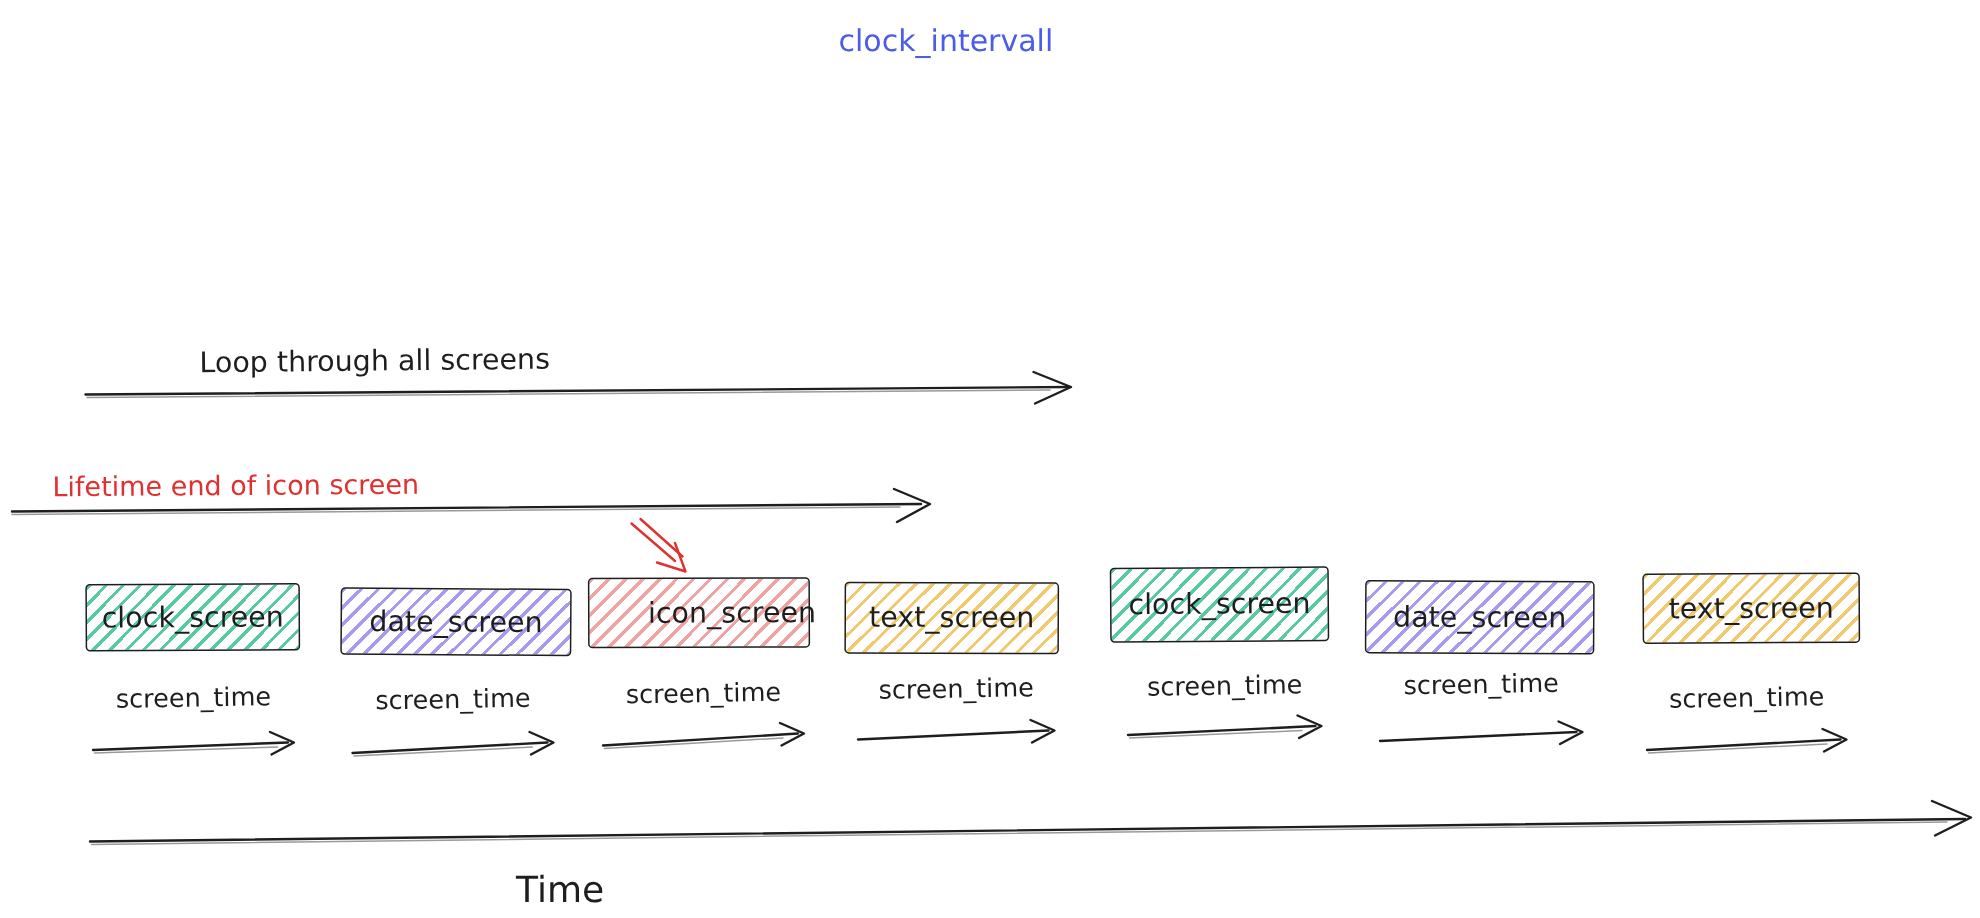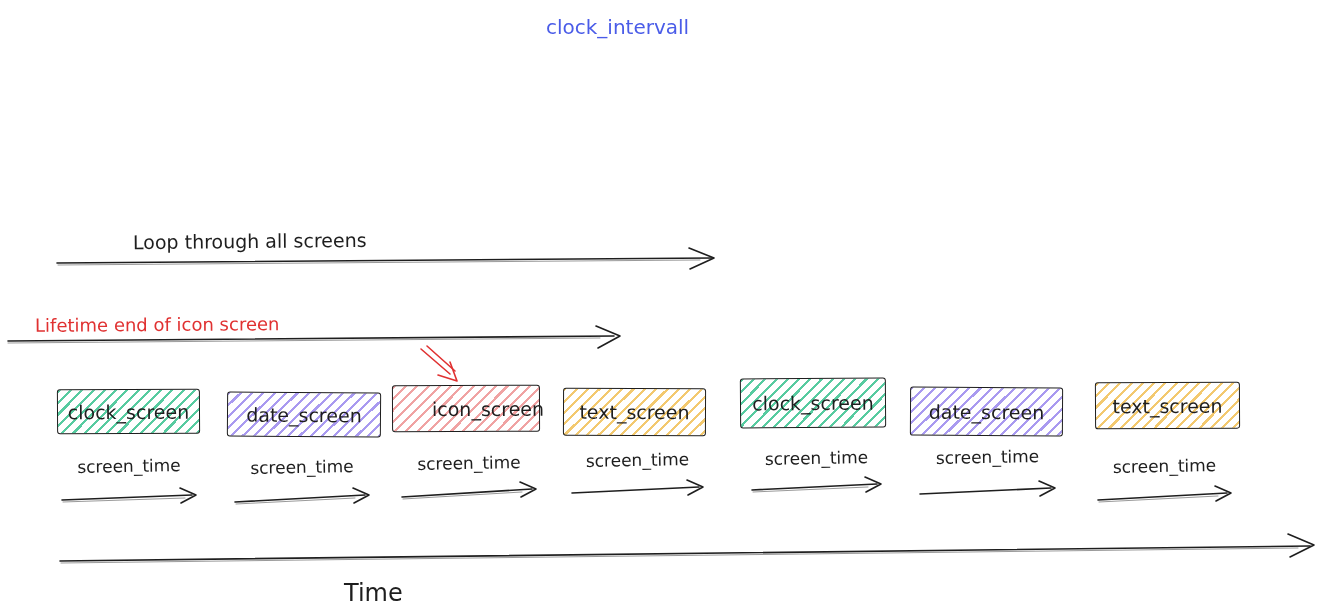--- a/index.html
+++ b/index.html
@@ -17,21 +17,21 @@
     position:absolute;left:0;top:0;width:1320px;height:612px;
     pointer-events:none;
   }
   .svg-layer g{color:#1e1e1e;}
   .svg-layer line, .svg-layer polyline, .svg-layer path{
     stroke:currentColor;fill:none;
     stroke-width:1.6;stroke-linecap:round;stroke-linejoin:round;
   }
   .svg-layer .ghost{stroke-width:1;opacity:.45;}
   .diagram-title{
-    position:absolute;left:546px;top:15px;
+    position:absolute;left:559px;top:15px;
     font-size:20px;line-height:1.2;
     letter-spacing:0;
   }
   .hand{color:#1e1e1e;}
   .loop-label{
     position:absolute;left:133px;top:230px;
     font-size:19px;font-weight:500;
     transform:rotate(-0.6deg);
   }
   .lifetime-label{

